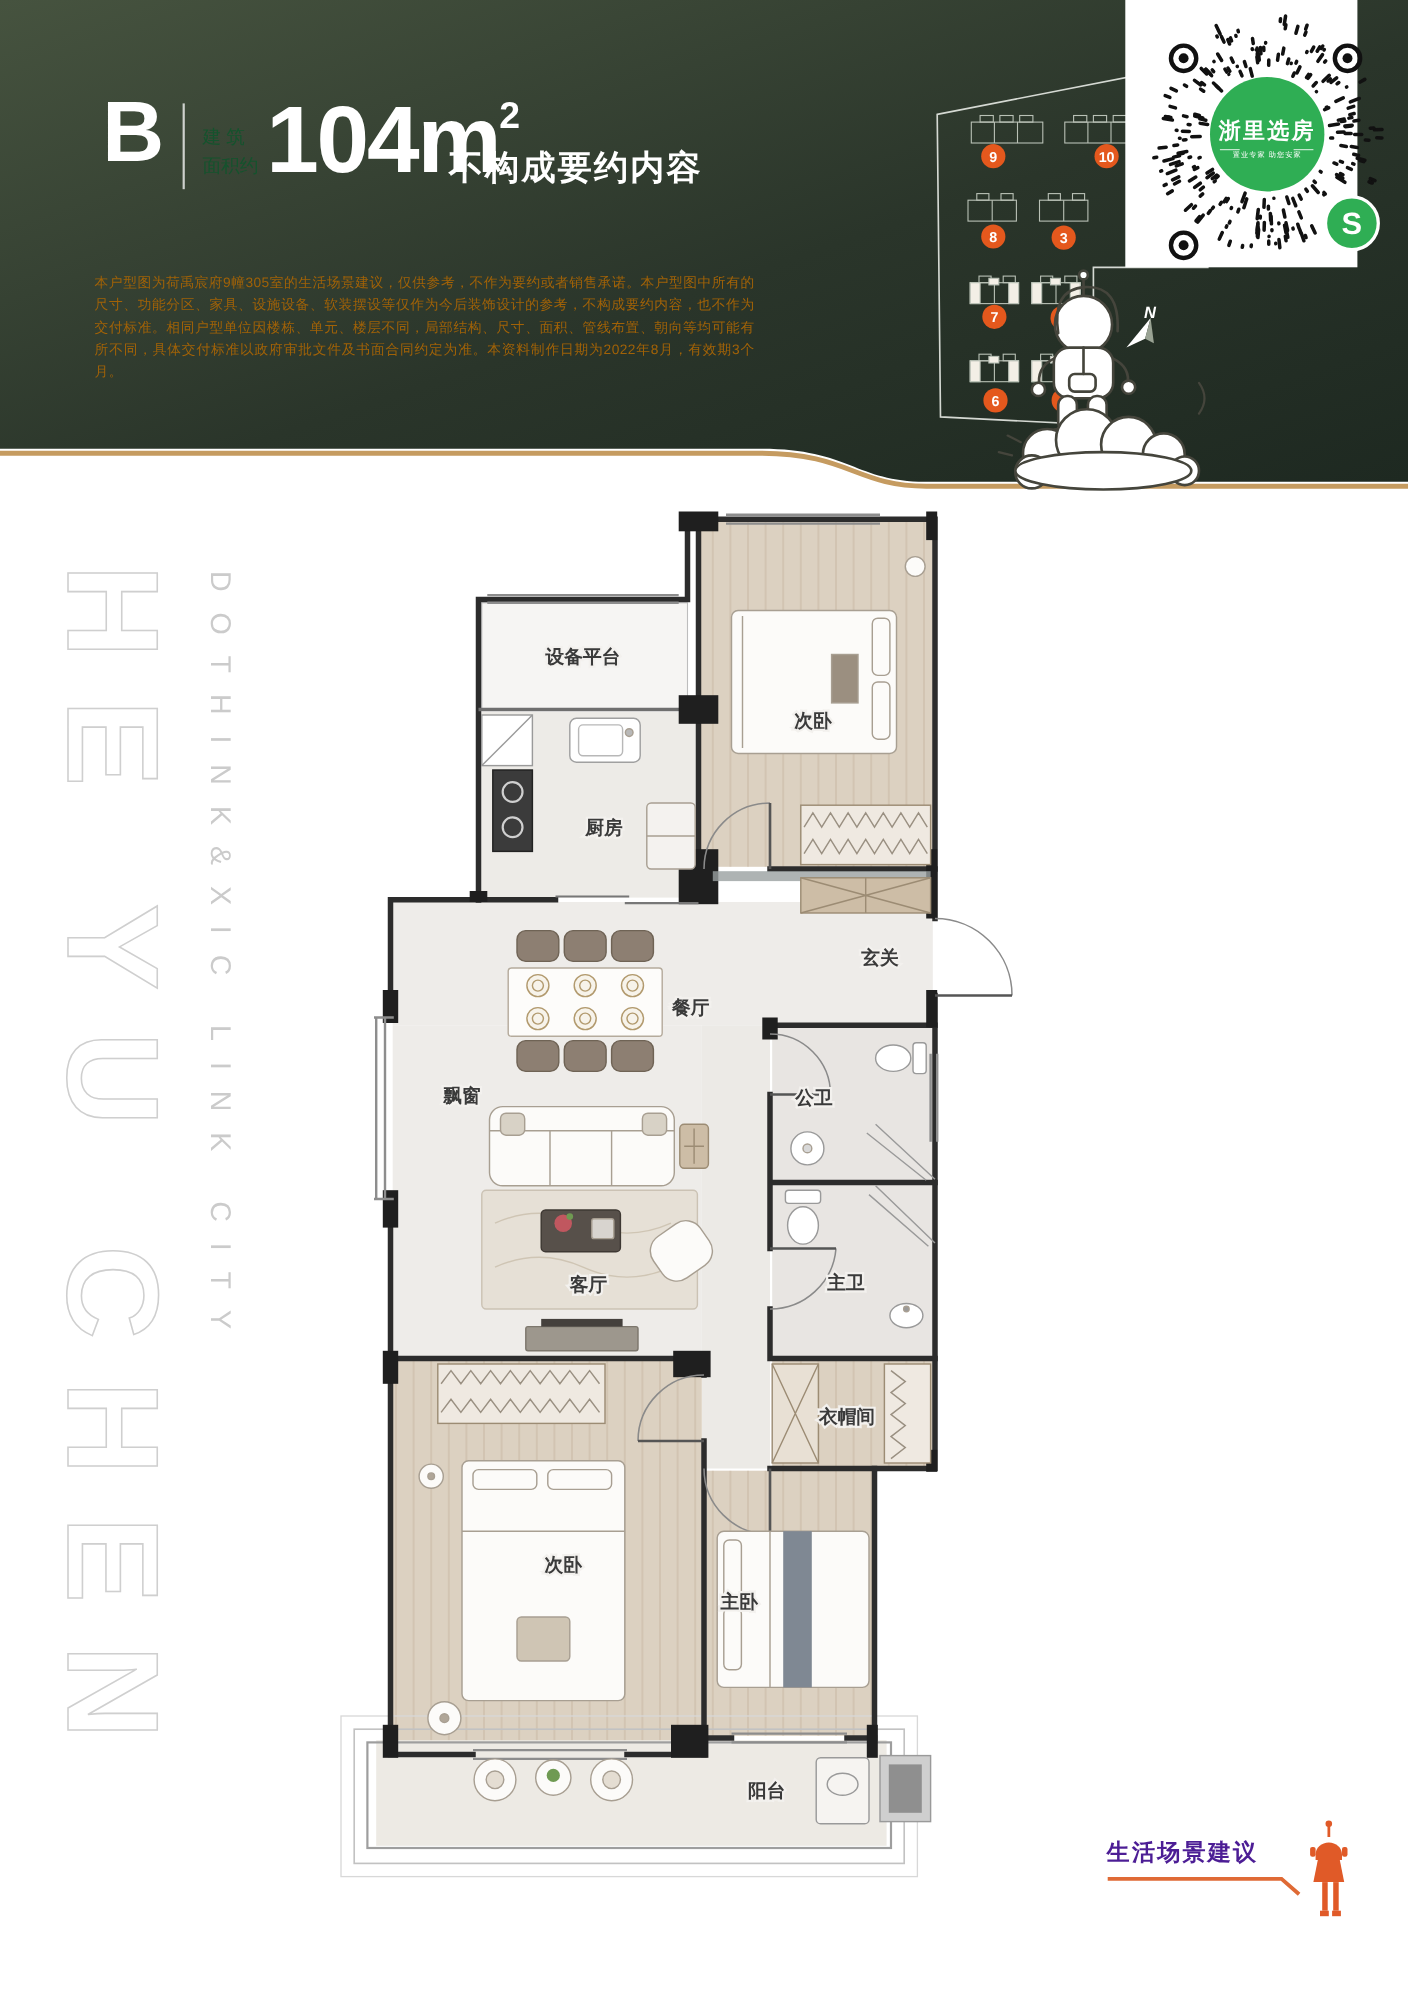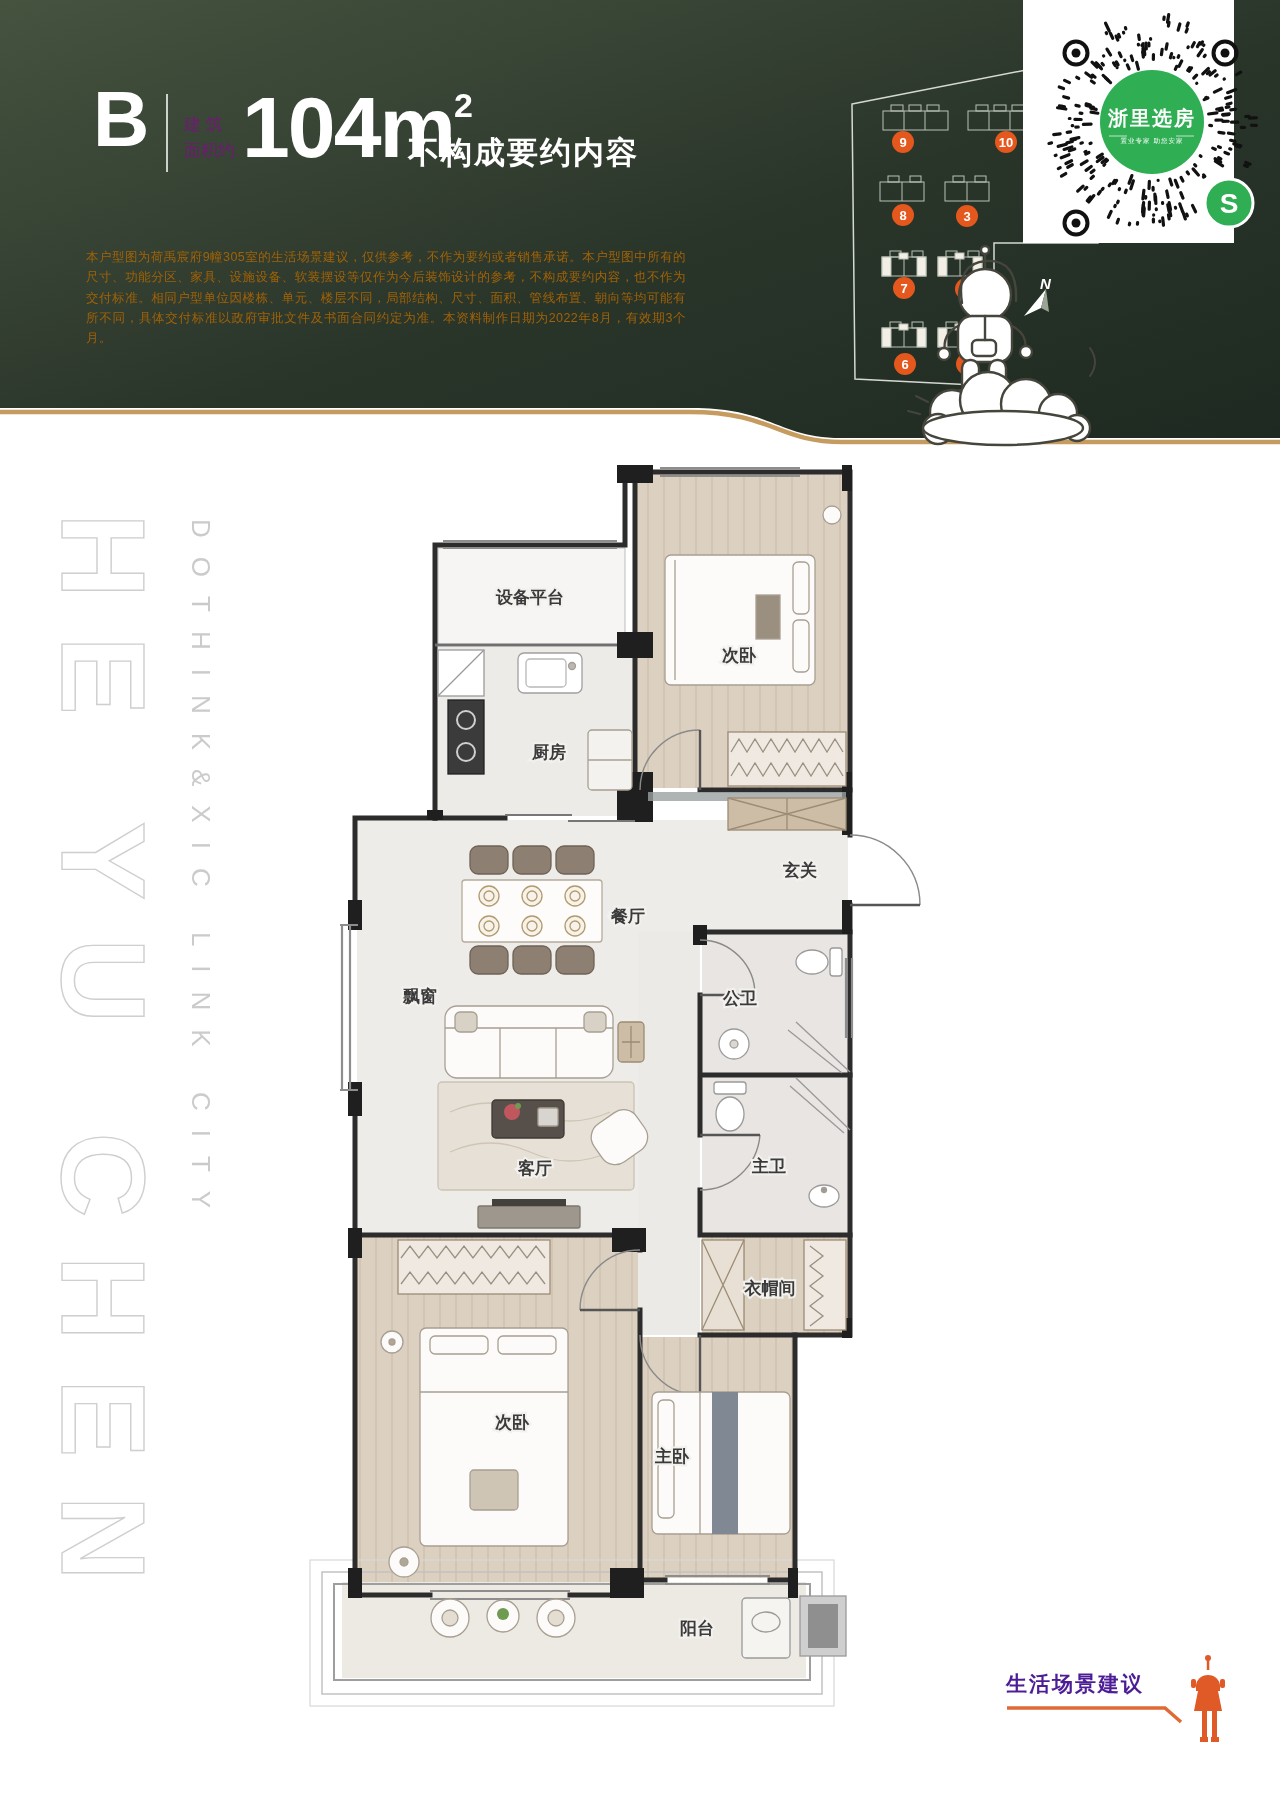--- a/index.html
+++ b/index.html
@@ -3,21 +3,21 @@
 <meta charset="utf-8">
 <style>
   html,body{margin:0;padding:0;background:#ffffff;}
   .page{position:relative;width:1280px;height:1810px;background:#fff;overflow:hidden;
         font-family:"Liberation Sans","DejaVu Sans",sans-serif;}
   .abs{position:absolute;}
   
   .hdr-svg{left:0;top:0;}
   .unit-letter{left:93px;top:80px;font-size:78px;font-weight:bold;color:#fff;line-height:1;}
   .unit-divider{left:166px;top:94px;width:2px;height:78px;background:rgba(255,255,255,.75);}
-  .area-prefix{left:184px;top:112px;color:#701a75;font-size:17px;line-height:1.55;}
+  .area-prefix{left:184px;top:112px;color:#14532d;font-size:17px;line-height:1.55;}
   .area-prefix .row1{display:flex;justify-content:space-between;width:54px;}
   .area-big{left:242px;top:84px;display:flex;align-items:flex-start;color:#fff;}
   .area-value{font-size:86px;font-weight:bold;letter-spacing:-2px;line-height:1;}
   .area-sup{font-size:34px;font-weight:bold;margin-top:2px;}
   .layout-text{left:408px;top:132px;color:#fff;font-size:31px;font-weight:bold;letter-spacing:2px;}
   .disclaimer{left:86px;top:247px;width:600px;margin:0;color:#a16207;font-size:12.5px;
               line-height:1.62;text-align:justify;letter-spacing:.4px;}
   
   .qr-box{left:1023px;top:0;width:211px;height:243px;background:#fff;}
   

